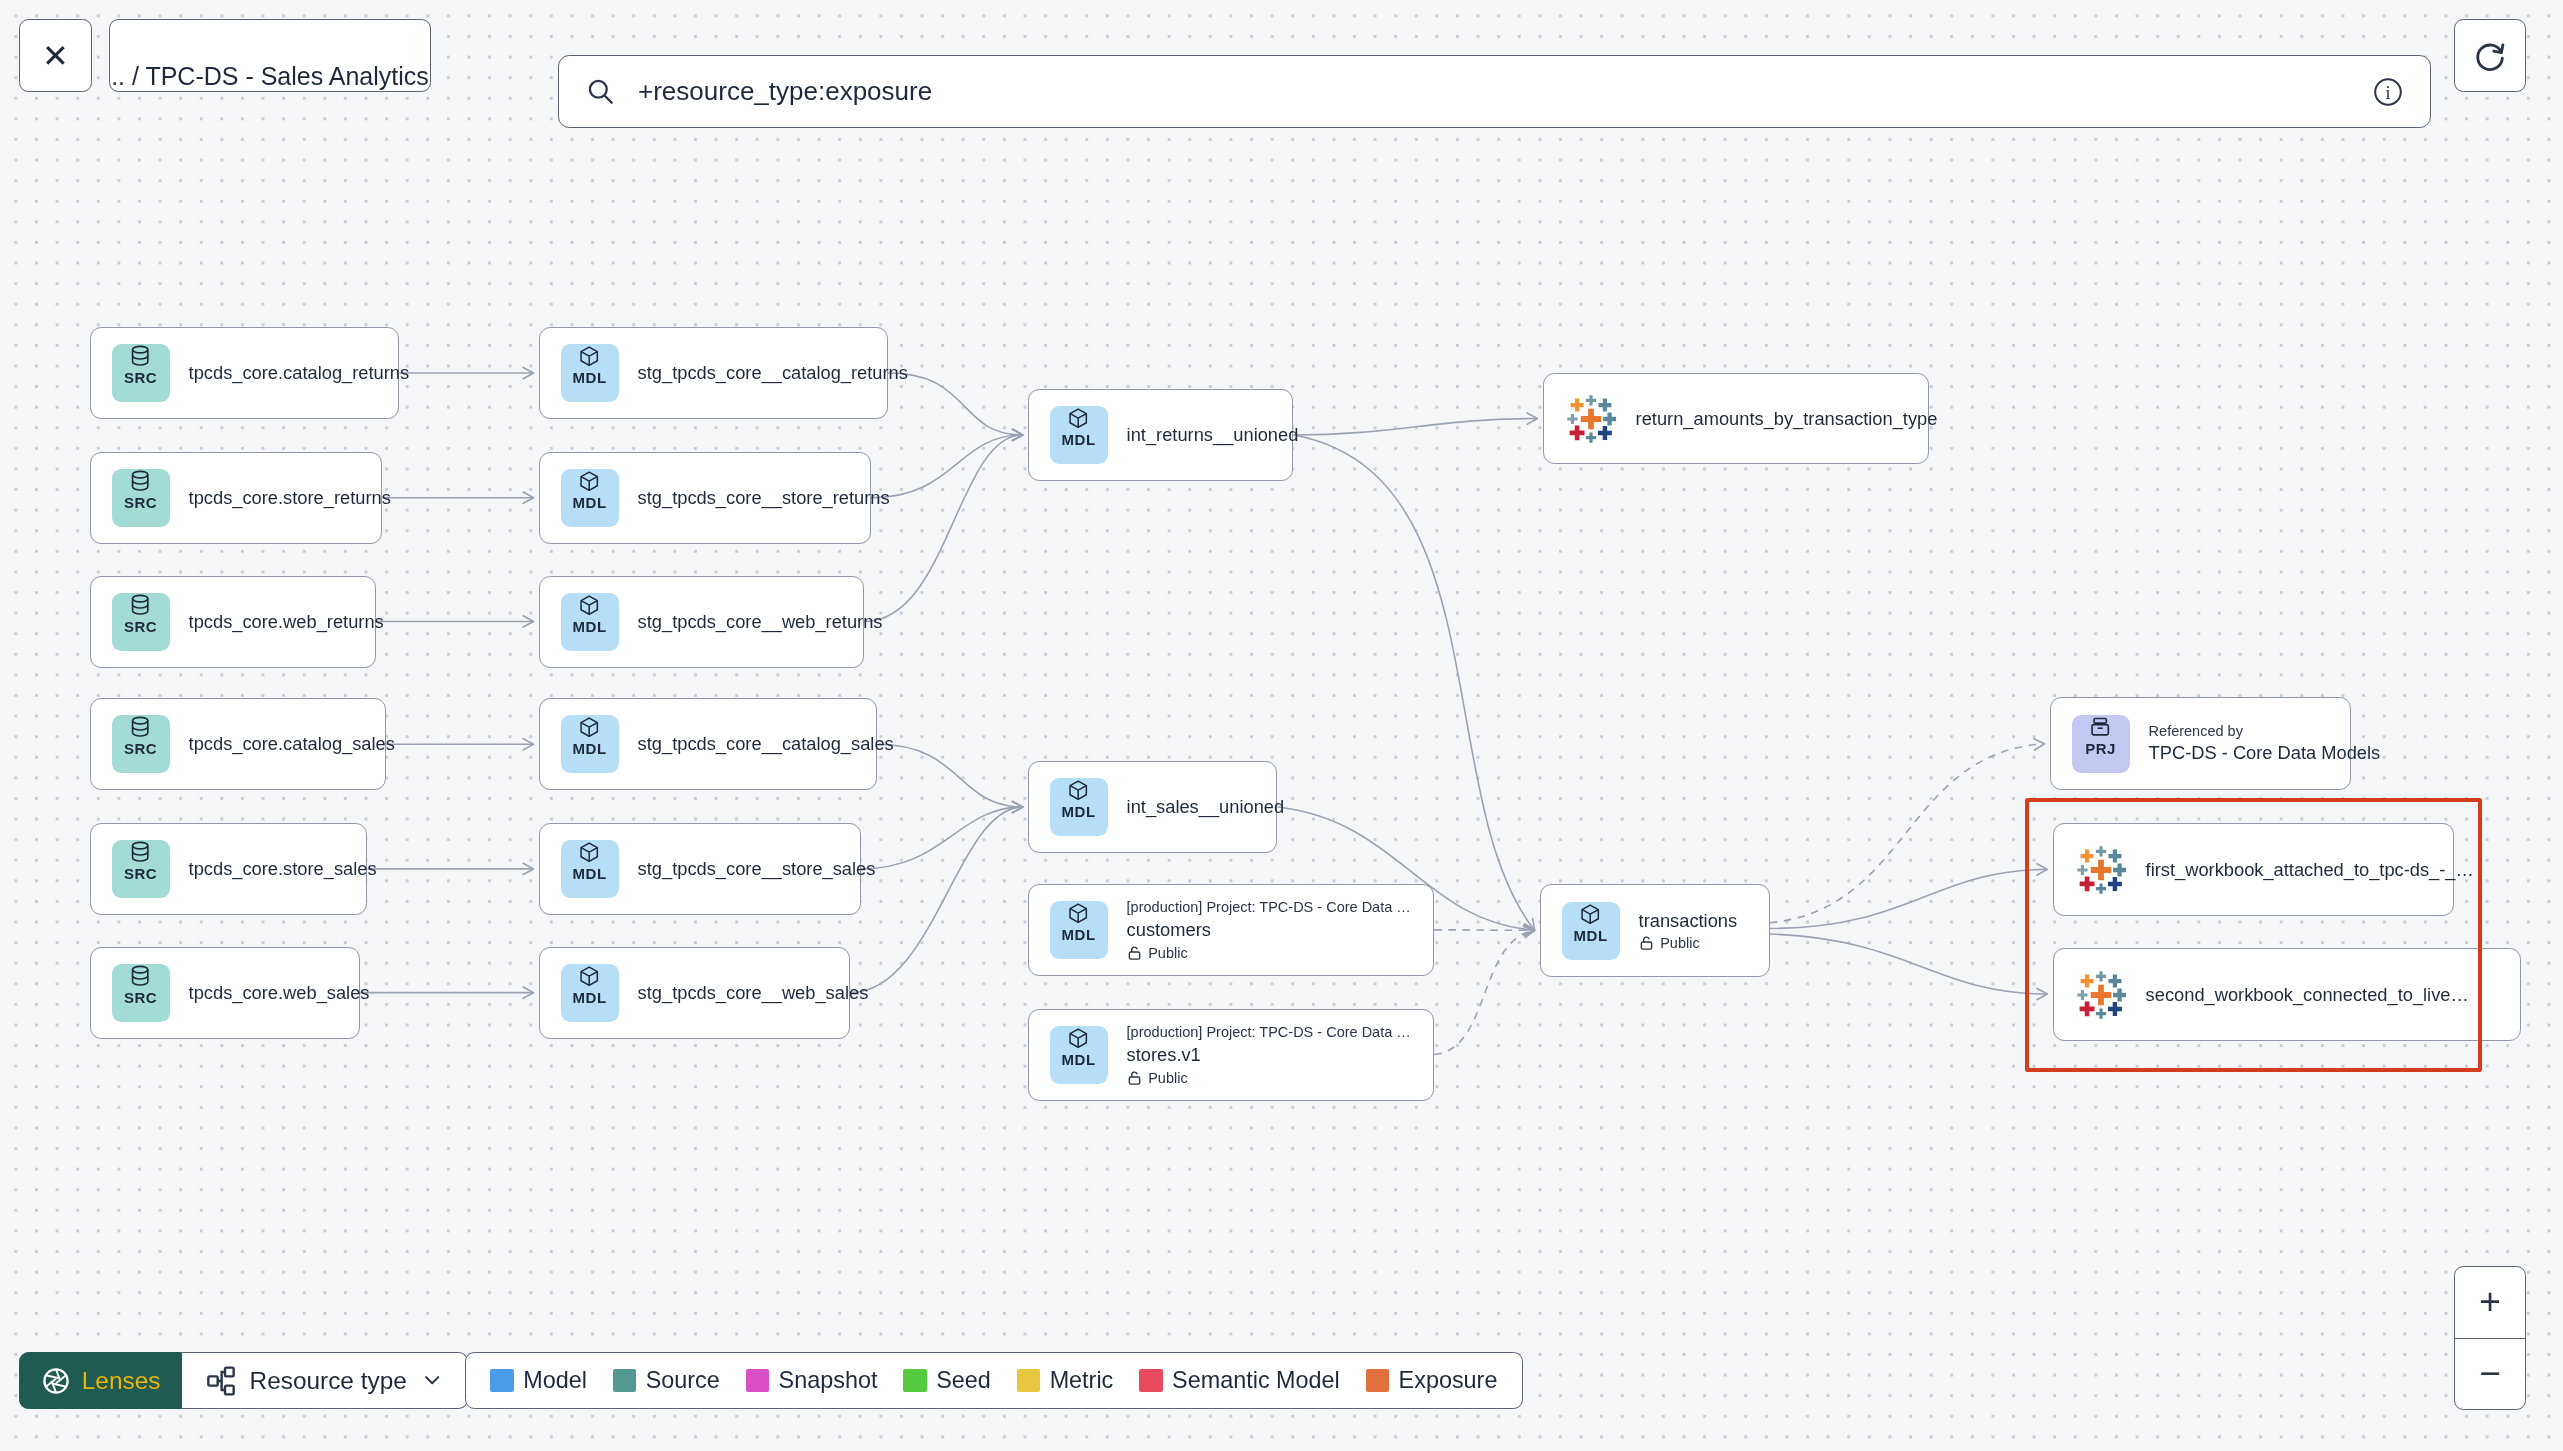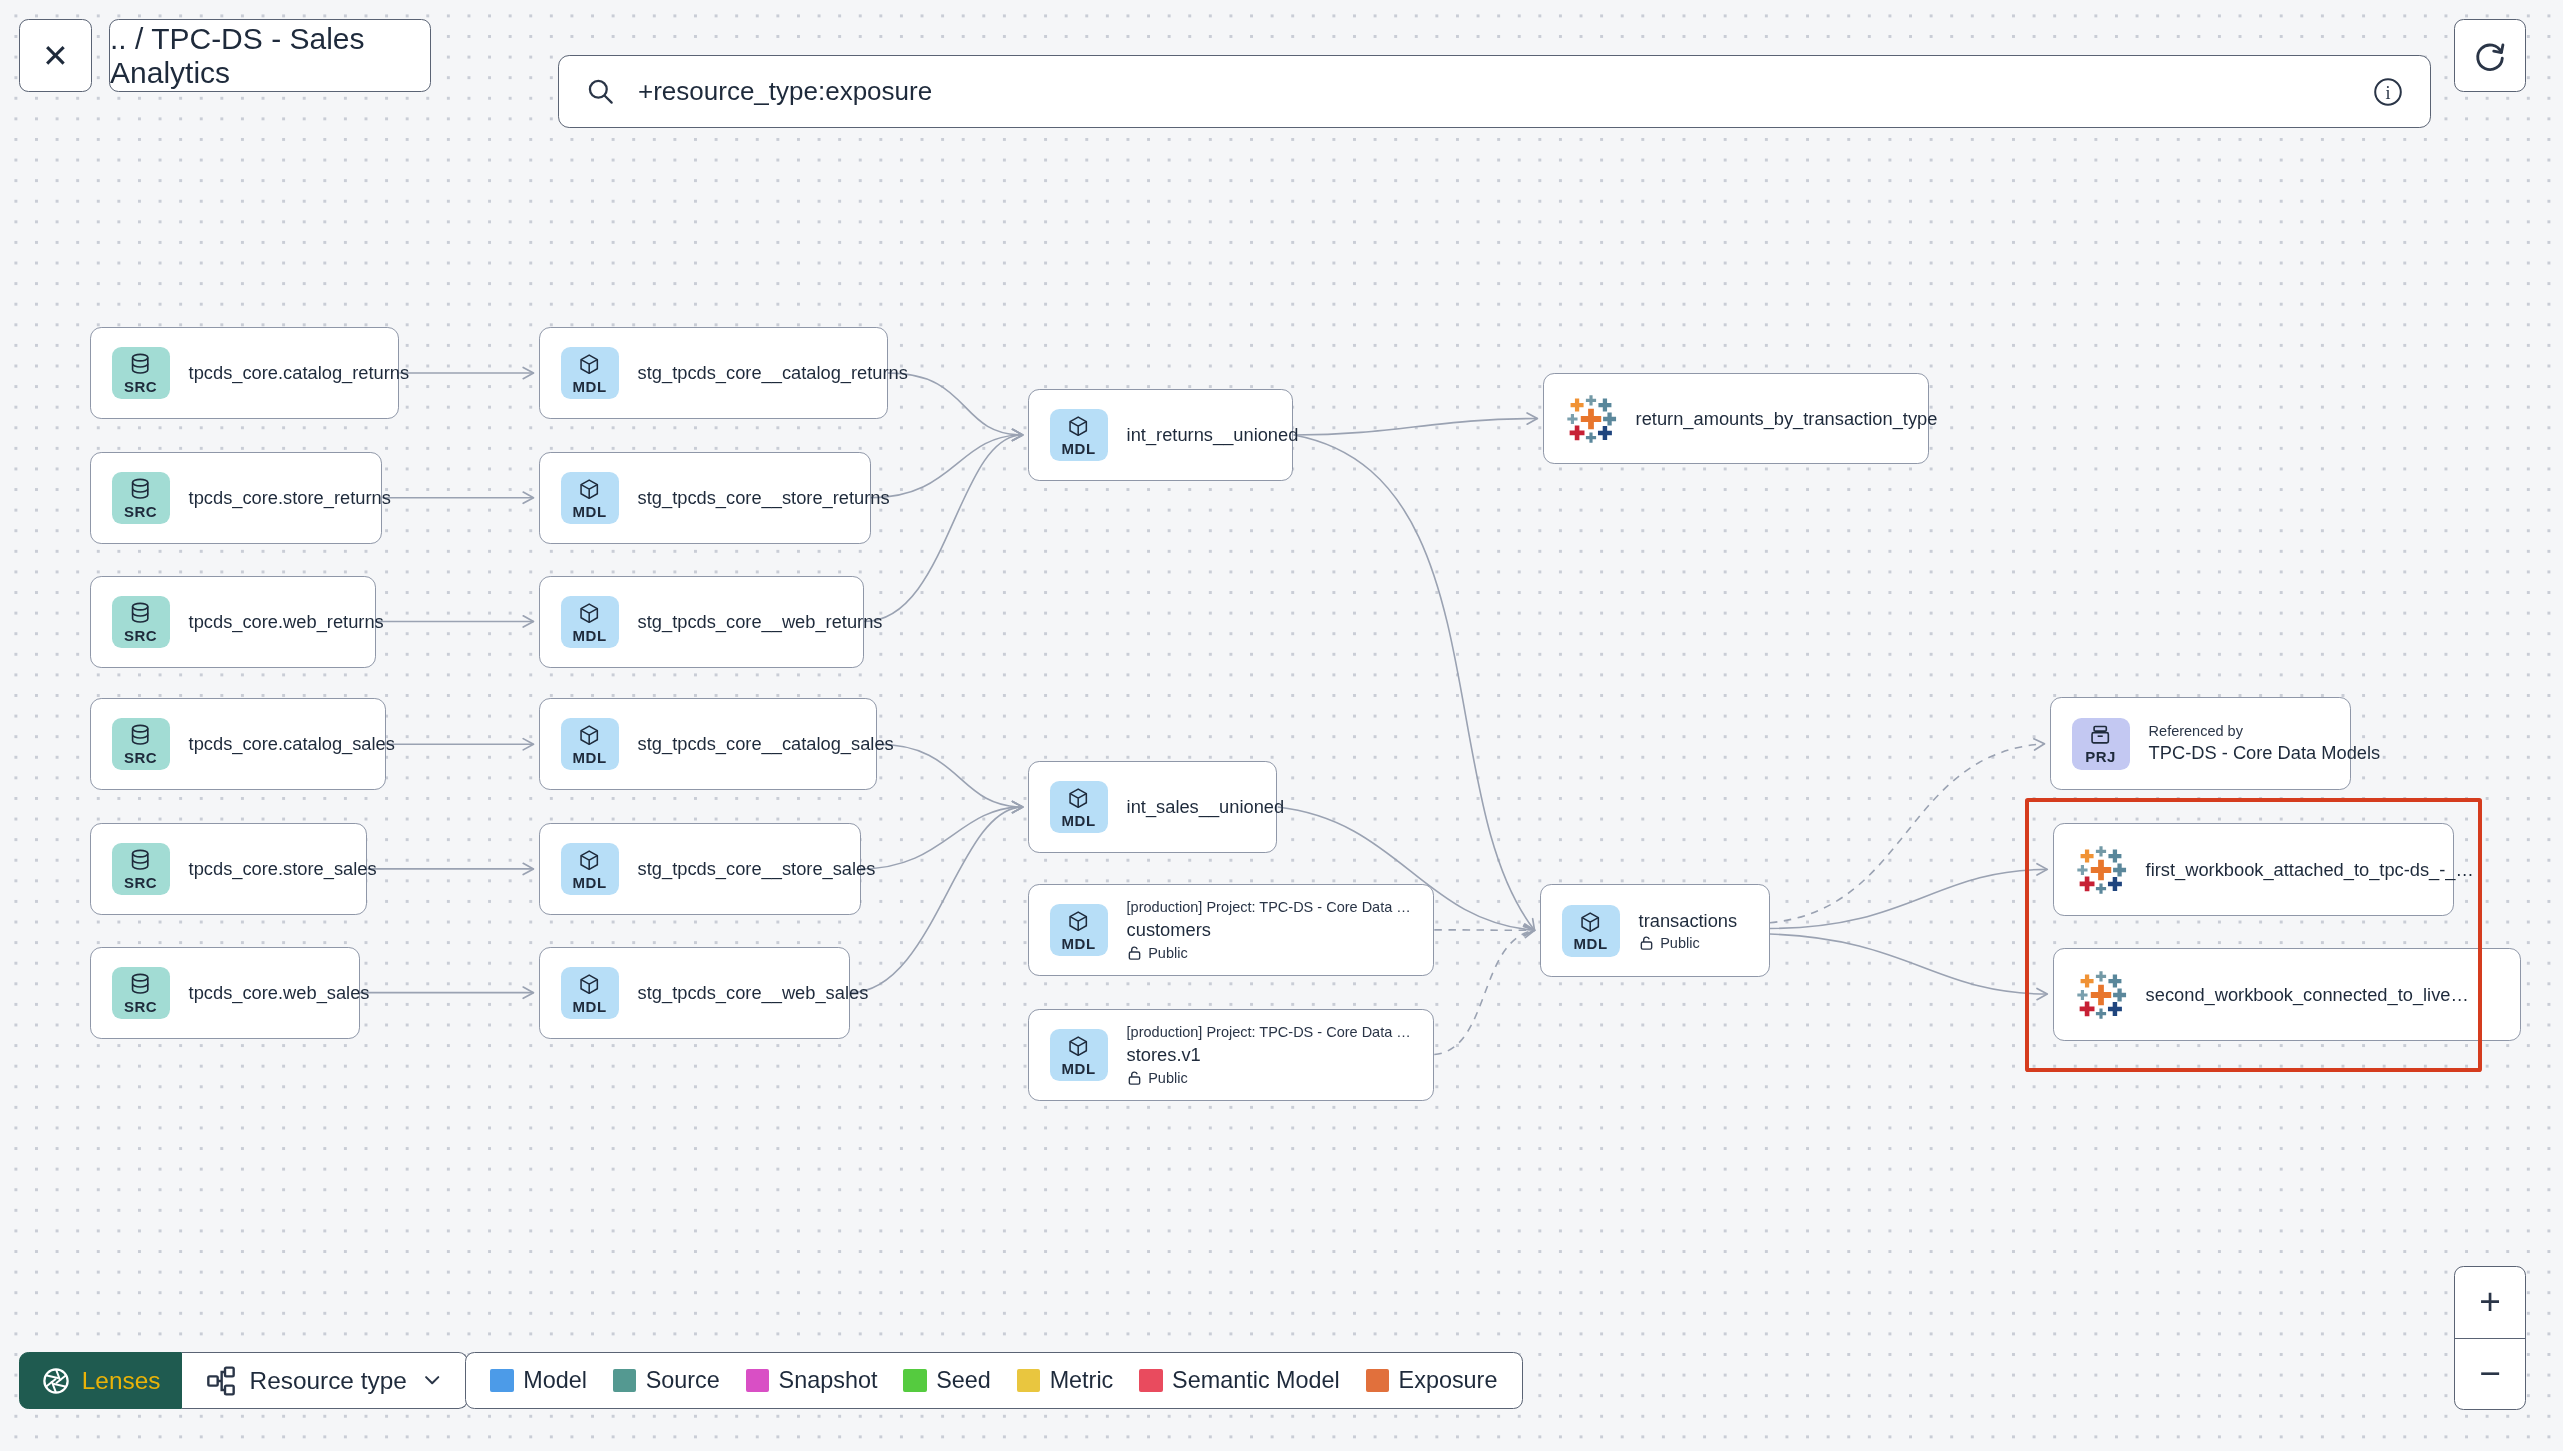--- a/index.html
+++ b/index.html
@@ -9,40 +9,40 @@
     background-color:#f5f6f8;
     background-image:radial-gradient(#c9cdd6 1.6px, transparent 1.7px);
     background-size:20.6px 20.6px;background-position:5.6px 5.6px;
   }
   
   .tb-btn{
     position:absolute;background:#fff;border:1.9px solid #5a6374;border-radius:9.4px;
     display:flex;align-items:center;justify-content:center;box-sizing:border-box;cursor:pointer;
   }
   #close-btn{left:19px;top:19px;width:73px;height:73px;font-size:32px;font-weight:400;}
-  #breadcrumb-btn{left:109px;top:19px;width:322px;height:73px;font-size:30px;}
+  #breadcrumb-btn{left:109px;top:19px;width:322px;height:73px;font-size:25px;align-items:flex-end;}
   #search-box{
     position:absolute;left:558px;top:19px;width:1873px;height:73px;background:#fff;
     border:1.9px solid #5a6374;border-radius:11.2px;display:flex;align-items:center;box-sizing:border-box;
     padding:0 26px;gap:19px;margin-top:36px;
   }
   #search-input{
     flex:1;border:none;outline:none;font-size:26px;color:#1e2a3b;
     font-family:"Liberation Sans",sans-serif;background:transparent;
   }
   #refresh-btn{left:2454px;top:19px;width:72px;height:73px;}
   
   #edges-layer{position:absolute;left:0;top:0;width:2563px;height:1451px;}
   .node{
     position:absolute;background:#fff;border:1.7px solid #8f97a8;border-radius:11.2px;
     box-sizing:border-box;display:flex;align-items:center;padding:0 20.6px;gap:19px;cursor:pointer;
   }
   .tile{
-    width:58px;height:52px;border-radius:9.4px;flex:0 0 58px;
-    display:flex;flex-direction:column;align-items:center;justify-content:center;gap:2px;
+    width:58px;height:58px;border-radius:9.4px;flex:0 0 58px;
+    display:flex;flex-direction:column;align-items:center;gap:2px;
   }
   .tile-src{background:#a2dcd4;}
   .tile-mdl{background:#b7def7;}
   .tile-prj{background:#c3c8f2;}
   .tile-label{font-size:15px;font-weight:600;letter-spacing:0.5px;color:#1e2a3b;line-height:1;}
   .node-label{font-size:18.3px;white-space:nowrap;color:#1e2a3b;}
   .node-lines{display:flex;flex-direction:column;gap:3.7px;min-width:0;}
   .node-small{font-size:14.5px;color:#2a3547;white-space:nowrap;overflow:hidden;text-overflow:ellipsis;}
   .node-access{display:flex;align-items:center;gap:6.6px;font-size:14.5px;color:#2a3547;}
   #red-highlight{

